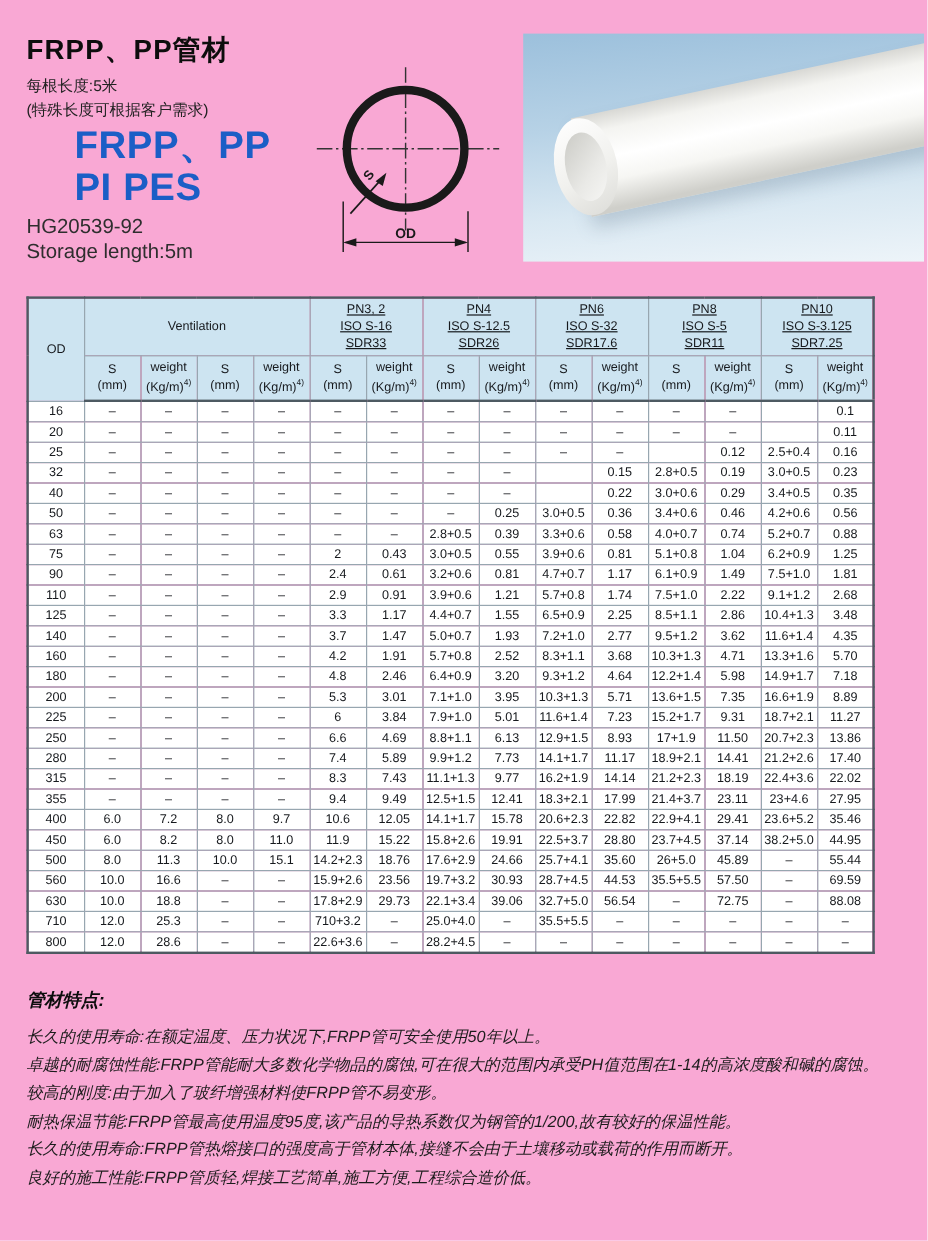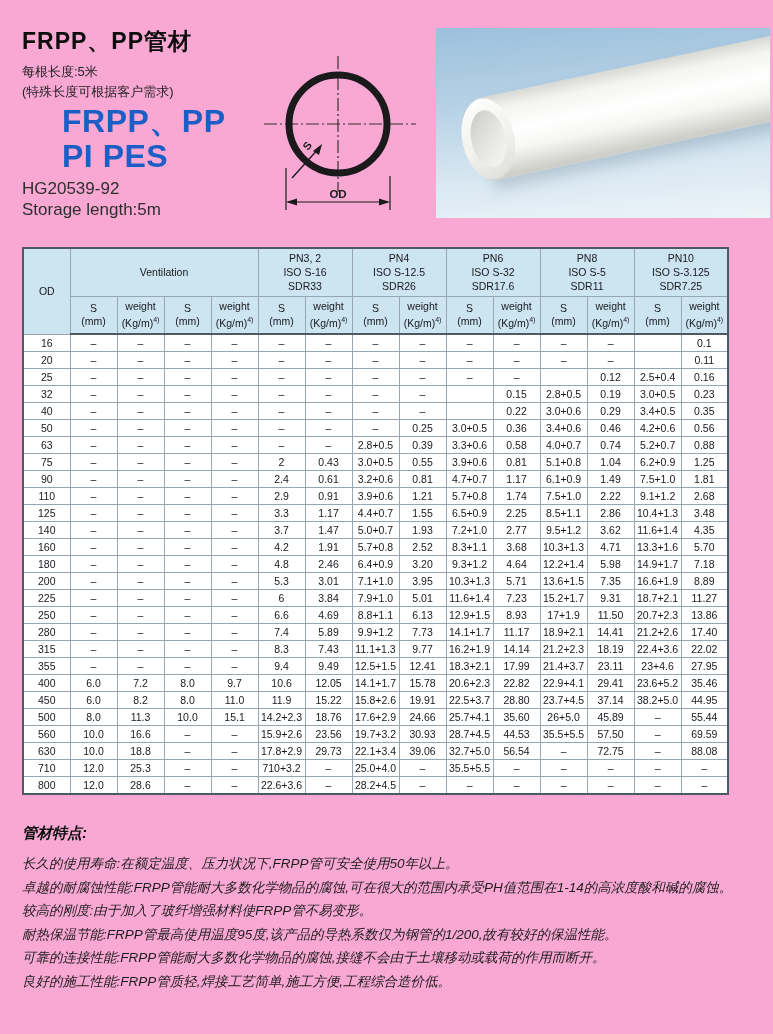--- a/index.html
+++ b/index.html
@@ -37,21 +37,21 @@
   .pipe-bore{position:absolute;left:9px;top:12px;width:34px;height:58px;border-radius:50%;
              background:linear-gradient(135deg,#c9c9c4 0%,#e9e9e6 60%,#f7f7f5 100%);}
 
   
   .spec-table{position:absolute;left:22px;top:247px;border-collapse:collapse;table-layout:fixed;
               width:705px;border:2px solid var(--outer-border);}
   .spec-table th,.spec-table td{border:1px solid var(--inner-border);text-align:center;vertical-align:middle;
               font-size:10.5px;color:#16191d;overflow:hidden;white-space:nowrap;}
   .spec-table th{background:var(--thbg);font-weight:normal;}
   .od-th{font-size:11px;}
-  .group-th{height:48px;padding:2px 0;}
+  .group-th{height:48px;padding:2px 0;text-decoration:underline;}
   .group-th div{line-height:14px;}
   .vent-th{height:48px;}
   .sub-th{height:38px;line-height:13px;padding:2px 0;border-bottom:2px solid var(--outer-border) !important;}
   .sub-th sup{font-size:7px;}
   .spec-table td{height:16px;line-height:16px;padding:0 1px;background:#fff;}
 
   
   .features{position:absolute;left:22px;top:824px;width:738px;font-style:italic;}
   .features-heading{font-size:15px;font-weight:bold;color:#0d0d0d;margin-bottom:9px;}
   .feature-line{font-size:13.5px;line-height:23.5px;color:#1c1c1c;}
@@ -635,18 +635,18 @@
       </tbody>
   </table>
 
   <div class="features">
     <div class="features-heading">管材特点:</div>
     <div id="features-list">
         <div class="feature-line">长久的使用寿命:在额定温度、压力状况下,FRPP管可安全使用50年以上。</div>
         <div class="feature-line">卓越的耐腐蚀性能:FRPP管能耐大多数化学物品的腐蚀,可在很大的范围内承受PH值范围在1-14的高浓度酸和碱的腐蚀。</div>
         <div class="feature-line">较高的刚度:由于加入了玻纤增强材料使FRPP管不易变形。</div>
         <div class="feature-line">耐热保温节能:FRPP管最高使用温度95度,该产品的导热系数仅为钢管的1/200,故有较好的保温性能。</div>
-        <div class="feature-line">可靠的连接性能:FRPP管能耐大多数化学物品的腐蚀,接缝不会由于土壤移动或载荷的作用而断开。</div>
+        <div class="feature-line">长久的使用寿命:FRPP管热熔接口的强度高于管材本体,接缝不会由于土壤移动或载荷的作用而断开。</div>
         <div class="feature-line">良好的施工性能:FRPP管质轻,焊接工艺简单,施工方便,工程综合造价低。</div>
       </div>
   </div>
 
 </div>
 
 </body></html>

